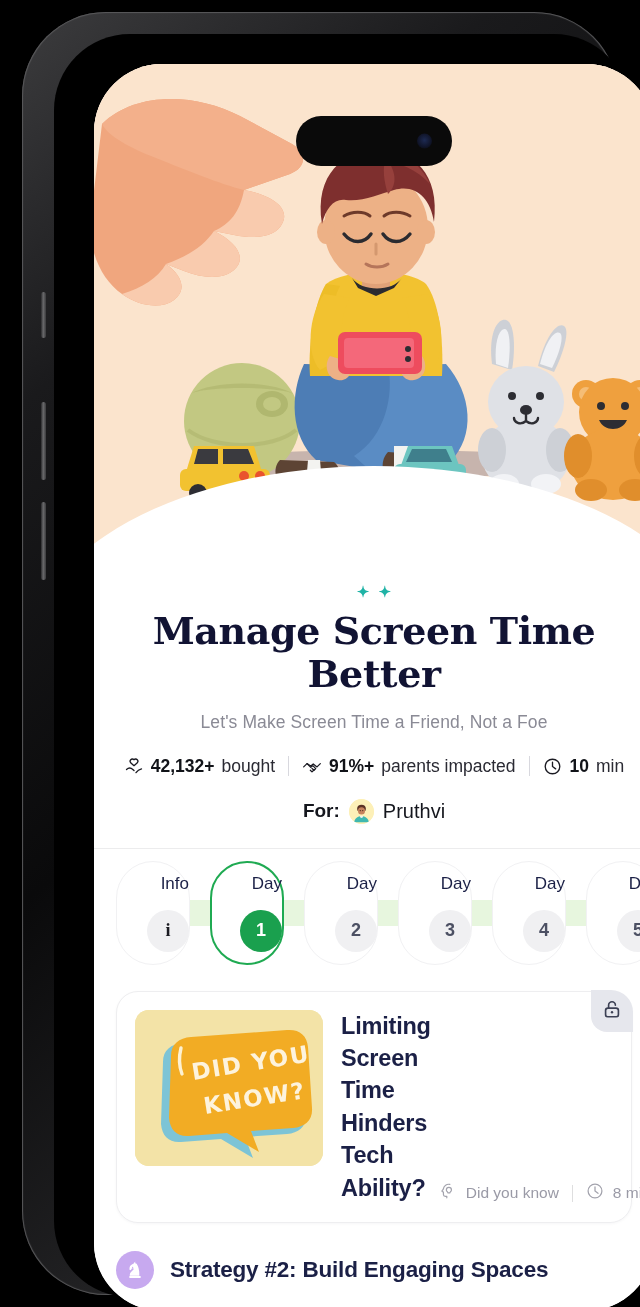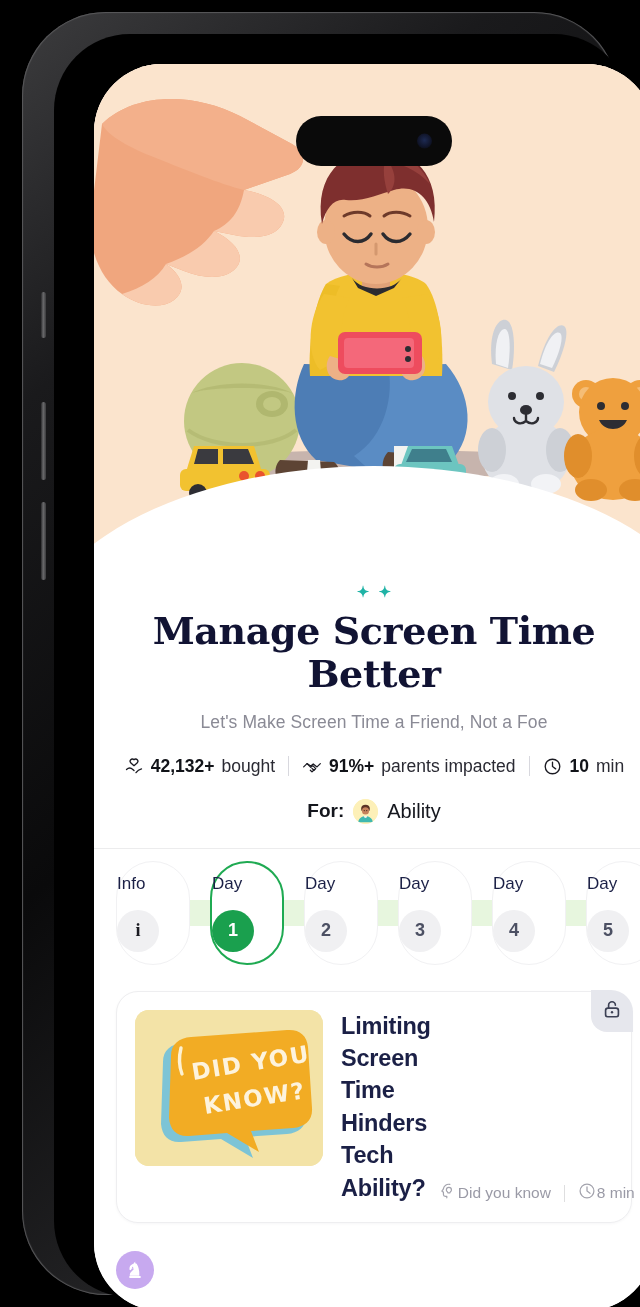--- a/index.html
+++ b/index.html
@@ -165,21 +165,21 @@
     overflow: hidden;
   }
   .day-pill {
     position: relative;
     flex: 0 0 auto;
     width: 74px; height: 104px;
     border-radius: 40px;
     background: #ffffff;
     border: 1.5px solid #f1f1f3;
     display: flex; flex-direction: column;
-    align-items: flex-start; justify-content: center;
+    align-items: flex-end; justify-content: center;
     gap: 16px;
     z-index: 3;
   }
   .day-pill.active { border: 2px solid #1faa52; }
   .day-pill .day-word {
     font-size: 17px; color: #1b2046; font-weight: 500;
   }
   .day-pill .day-num {
     width: 42px; height: 42px; border-radius: 50%;
     background: #f0f0f2;
@@ -223,21 +223,21 @@
     font-weight: 700; color: #1b2046;
     letter-spacing: -.2px;
     padding-right: 8px;
   }
   #lesson-meta {
     margin-top: auto;
     display: flex; align-items: center;
     font-size: 15.5px; color: #9a9aa6;
     white-space: nowrap;
   }
-  .meta-item { display: flex; align-items: center; gap: 1px; }
+  .meta-item { display: flex; align-items: center; gap: 9px; }
   .meta-divider { width: 1px; height: 17px; background: #dededf; margin: 0 13px; }
   #lock-badge {
     position: absolute;
     top: -2px; right: -2px;
     width: 42px; height: 42px;
     background: #e6e7ed;
     border-radius: 0 22px 0 16px;
     display: flex; align-items: center; justify-content: center;
   }
 
@@ -474,21 +474,21 @@
             <svg width="25" height="25" viewBox="0 0 24 24">
               <circle cx="12" cy="12" r="12" fill="#fdf0b8"></circle>
               <path d="M12 5.6c2.6 0 4.2 1.6 4.2 3.7 0 1-.3 1.7-.6 2.1H8.4c-.3-.4-.6-1.1-.6-2.1 0-2.1 1.6-3.7 4.2-3.7z" fill="#5b3224"></path>
               <circle cx="12" cy="11.4" r="3.4" fill="#c6825c"></circle>
               <circle cx="10.8" cy="11.1" r=".55" fill="#3a2218"></circle>
               <circle cx="13.2" cy="11.1" r=".55" fill="#3a2218"></circle>
               <path d="M4.9 22.4C5.6 18.6 8.5 16.4 12 16.4s6.4 2.2 7.1 6" fill="#3fb8b0"></path>
               <path d="M10.2 16.6c.5 1 1 1.6 1.8 1.6s1.3-.6 1.8-1.6l-1.8-.5z" fill="#f2f2ee"></path>
             </svg>
           </span>
-          <span id="for-name">Ability</span>
+          <span id="for-name">Pruthvi</span>
         </div>
 
         <div id="sheet-divider"></div>
 
         <div id="day-stepper">
 
           <div class="day-pill info">
             <span class="day-word">Info</span>
             <span class="day-num">i</span>
           </div>
@@ -587,18 +587,19 @@
         </div>
 
         <div id="strategy-row">
           <span id="strategy-icon">
             <svg width="22" height="22" viewBox="0 0 24 24" fill="#ffffff">
               <path d="M12.6 3c-.6 0-1 .3-1.3.8l-.7 1.2-2 .9c-1.6.8-2.6 2.4-2.6 4.2v1.3c0 .5.4.9.9.9.3 0 .6-.2.8-.5l.8-1.4 1.5-.5.6 1.3-3.2 3.3c-.7.7-1.1 1.7-1.1 2.7v1.1h10.4v-1.6c0-4.4-.8-8-2.3-10.5-.6-1-1.5-1.5-2.5-1.5z"></path>
               <rect x="5.6" y="18.6" width="12.8" height="2.2" rx="1.1"></rect>
               <circle cx="9.4" cy="9.1" r=".75" fill="#c7a9ef"></circle>
             </svg>
           </span>
+          <span id="strategy-label">Strategy #2: Build Engaging Spaces</span>
         </div>
 
       </div>
     </div>
   </div>
 </div>
 
 </body></html>

